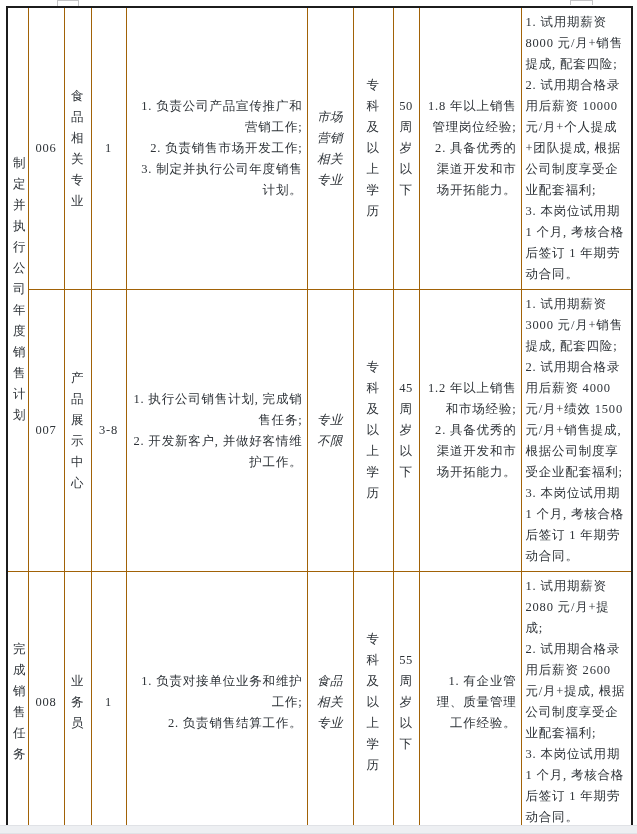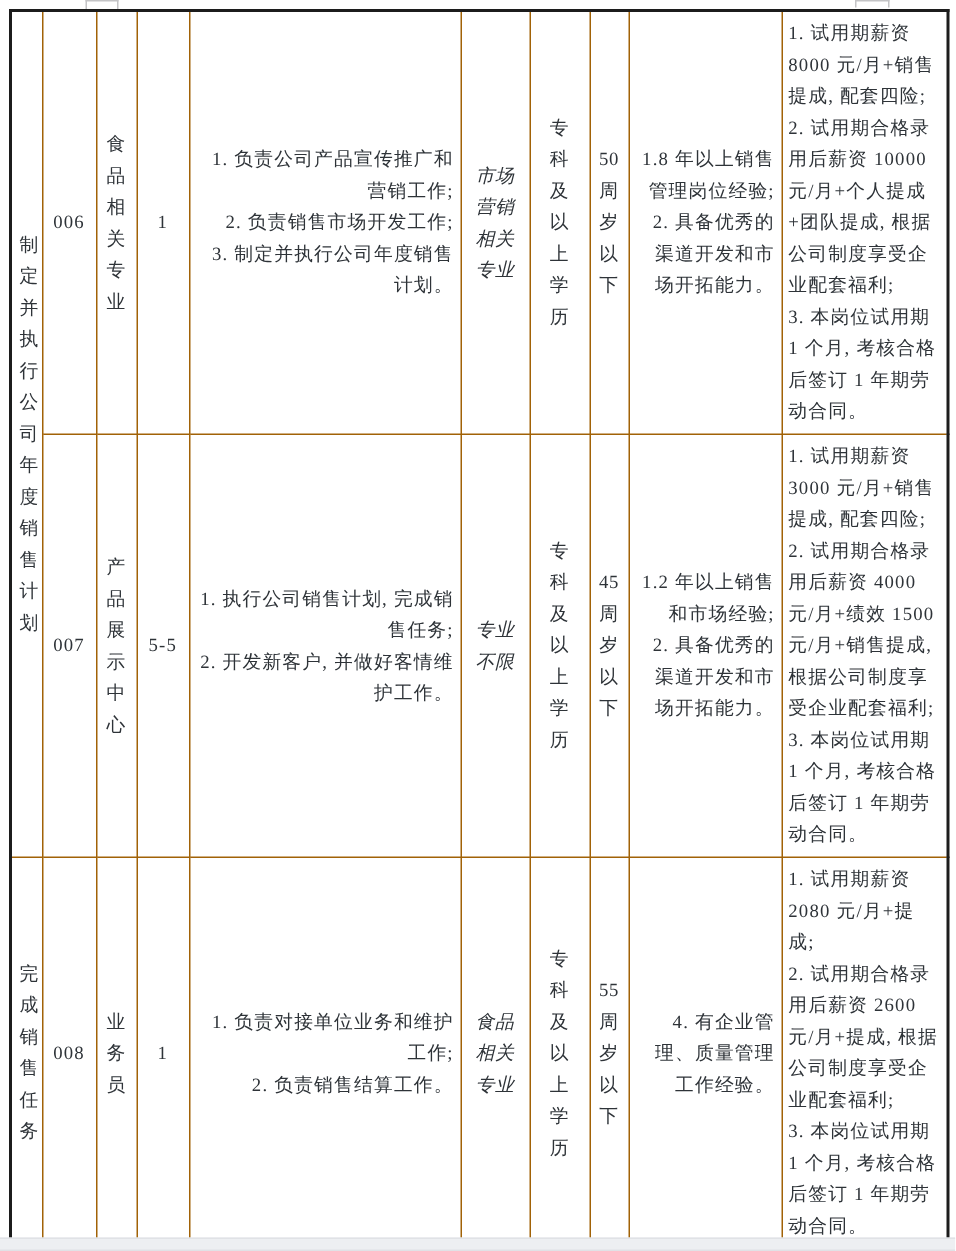--- a/index.html
+++ b/index.html
@@ -125,21 +125,21 @@
       <td class="comp">1. 试用期薪资 8000 元/月+销售提成, 配套四险;
 2. 试用期合格录用后薪资 10000 元/月+个人提成+团队提成, 根据公司制度享受企业配套福利;
 3. 本岗位试用期 1 个月, 考核合格后签订 1 年期劳动合同。</td>
     </tr>
 
     <tr style="height:282px">
       <td class="center">007</td>
       <td class="vcell">
         <div class="v1">产品展示中心</div>
       </td>
-      <td class="center">5-5</td>
+      <td class="center">3-8</td>
       <td class="txt">1. 执行公司销售计划, 完成销售任务;
 2. 开发新客户, 并做好客情维护工作。</td>
       <td class="vcell">
         <div class="v2">专业不限</div>
       </td>
       <td class="vcell">
         <div class="v1">专科及以上学历</div>
       </td>
       <td class="vcell">
         <div class="v1">45周岁以下</div>
@@ -164,21 +164,21 @@
 2. 负责销售结算工作。</td>
       <td class="vcell">
         <div class="v2">食品相关专业</div>
       </td>
       <td class="vcell">
         <div class="v1">专科及以上学历</div>
       </td>
       <td class="vcell">
         <div class="v1">55周岁以下</div>
       </td>
-      <td class="txt">4. 有企业管理、质量管理工作经验。</td>
+      <td class="txt">1. 有企业管理、质量管理工作经验。</td>
       <td class="comp">1. 试用期薪资 2080 元/月+提成;
 2. 试用期合格录用后薪资 2600 元/月+提成, 根据公司制度享受企业配套福利;
 3. 本岗位试用期 1 个月, 考核合格后签订 1 年期劳动合同。</td>
     </tr>
   </tbody>
     </table>
 
   <div class="bottom-band"></div>
 </div>
 

